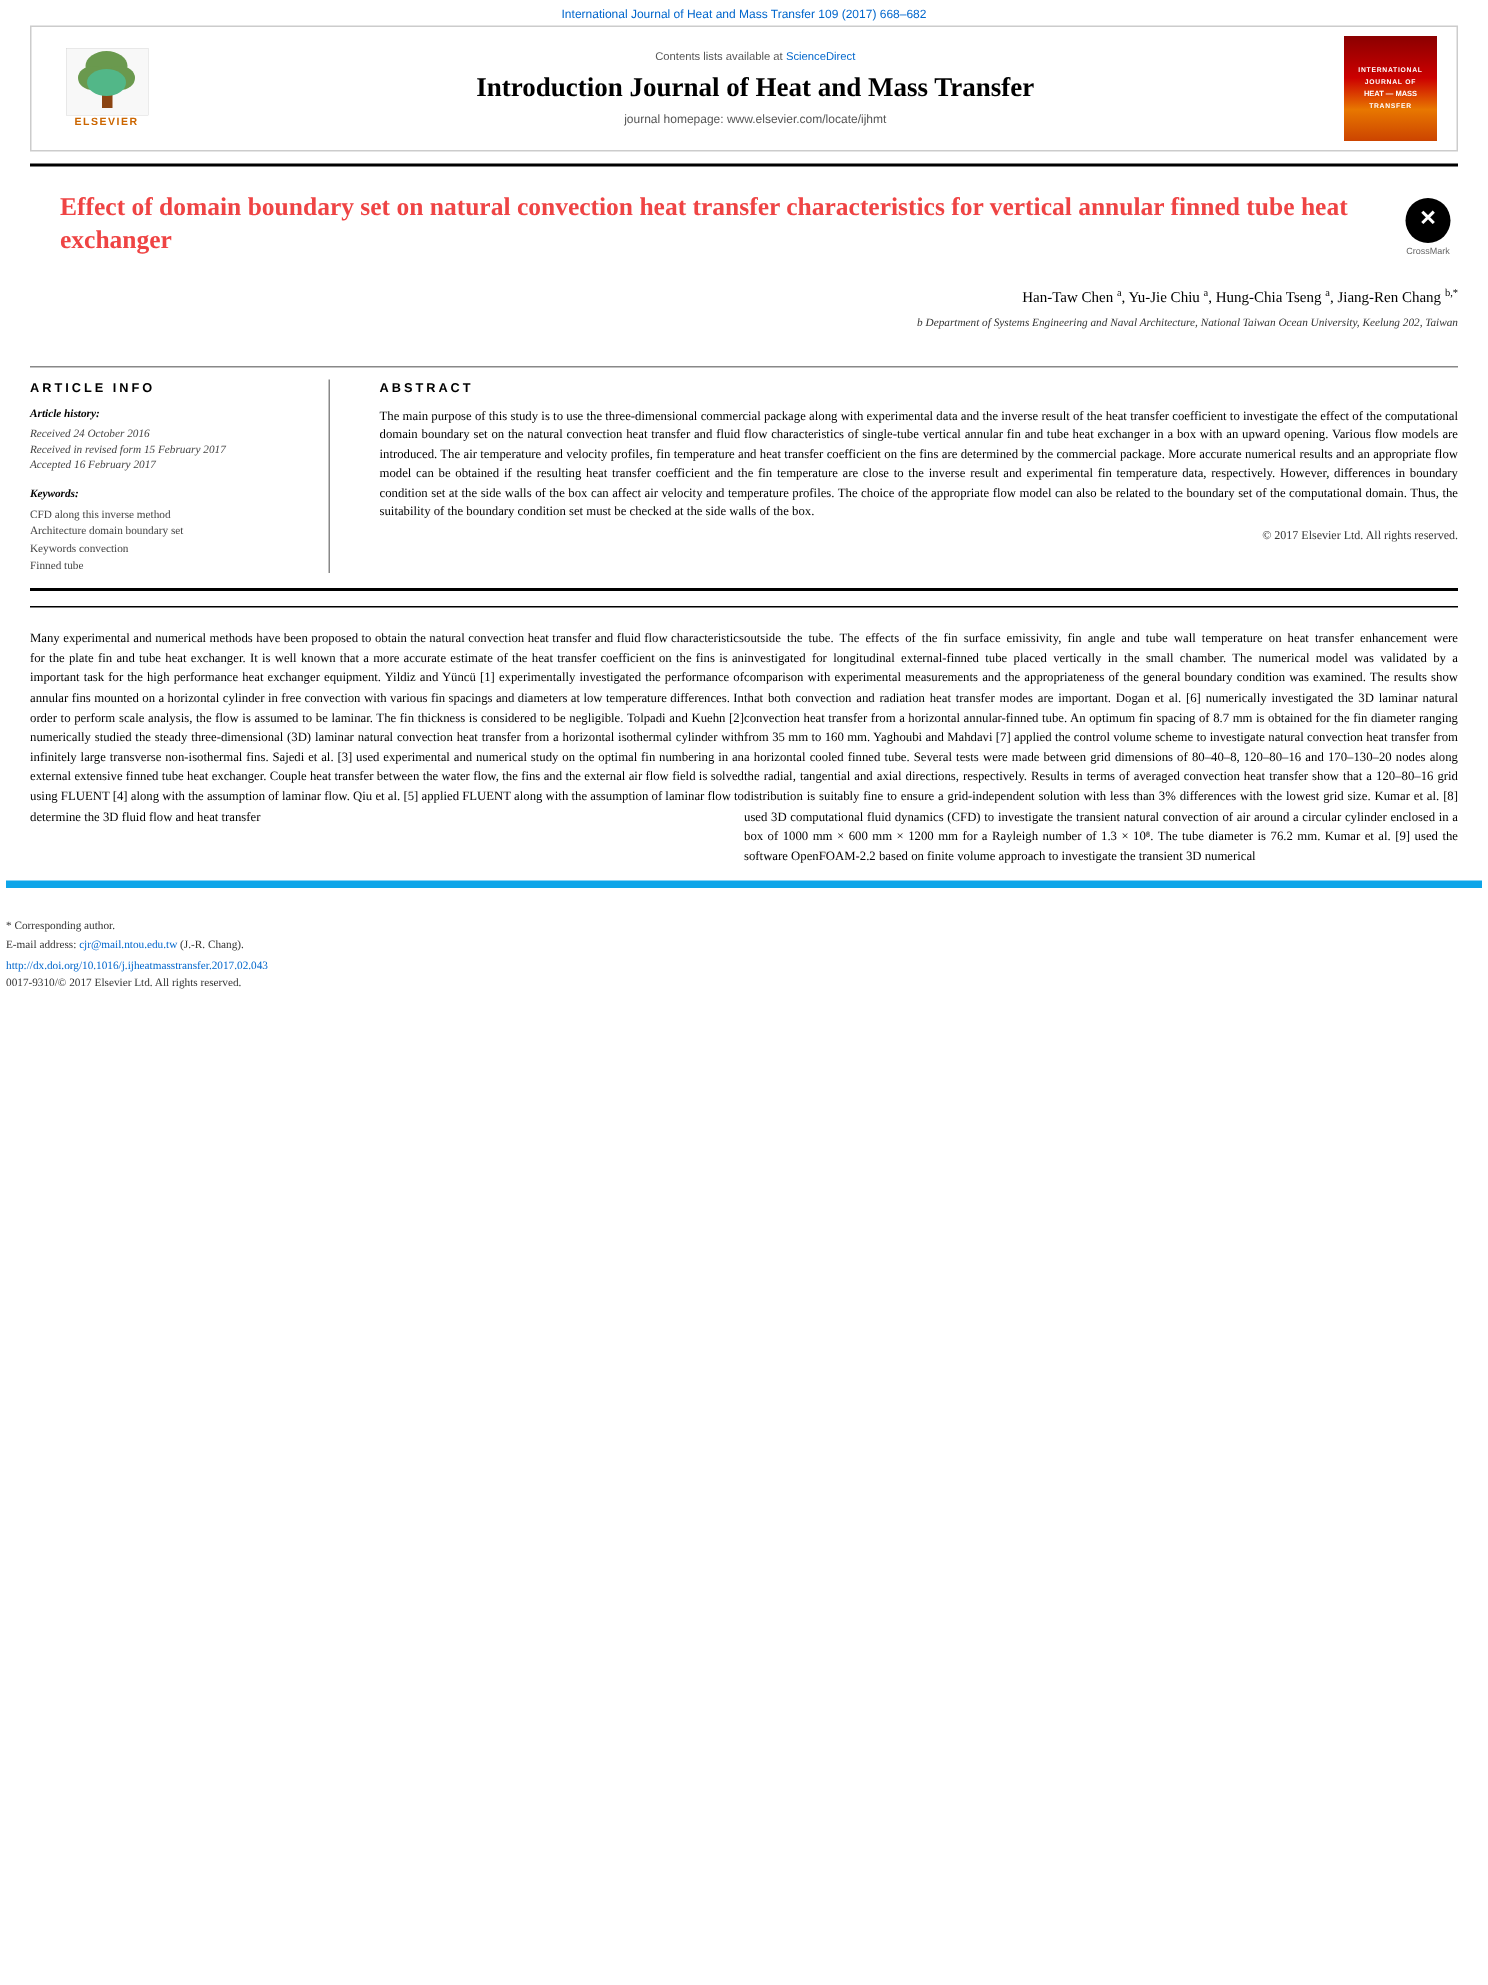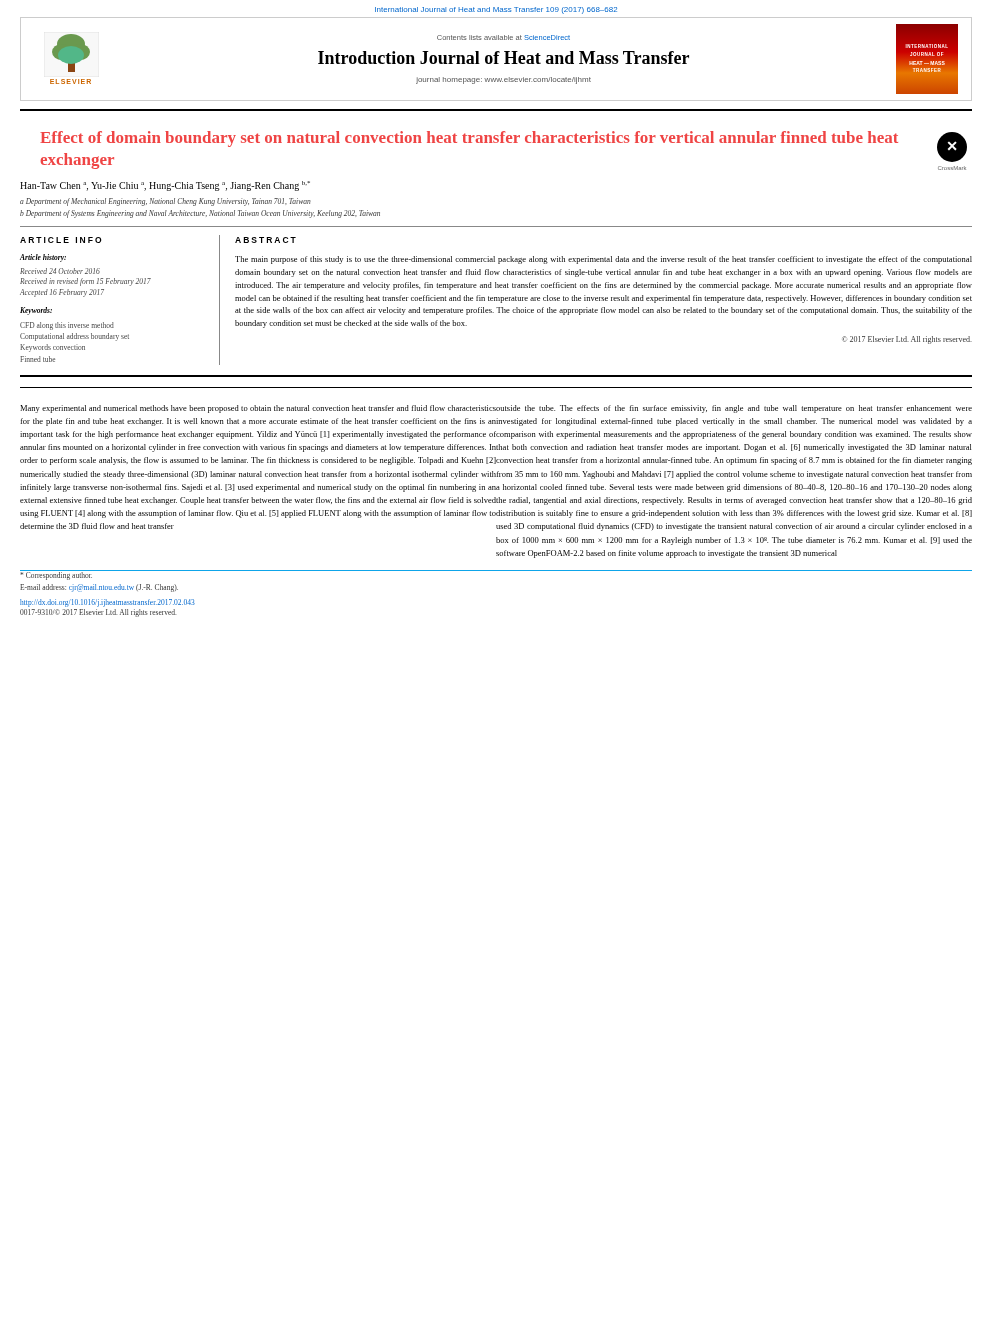--- a/index.html
+++ b/index.html
@@ -138,43 +138,44 @@
     }
     .crossmark-label {
       font-size: 6px;
       color: #666;
       margin-top: 2px;
       font-family: Arial, sans-serif;
     }
 
     
     .authors-section {
-      margin: 0 20px 2px;
+      margin: 12px 20px 2px;
+      text-align: right;
     }
     .authors-line {
       font-size: 10px;
       margin-bottom: 4px;
     }
     .author-sup {
       font-size: 7px;
       vertical-align: super;
     }
     .affiliations {
       font-size: 7.5px;
       font-style: italic;
       color: #333;
       margin-bottom: 2px;
       line-height: 1.3;
     }
 
     
     .two-col {
       display: flex;
-      margin: 8px 20px 0;
-      gap: 10px;
+      margin: 24px 20px 0;
+      gap: 28px;
       border-top: 1px solid #888;
       padding-top: 8px;
     }
     .col-left {
       width: 200px;
       min-width: 200px;
       border-right: 1px solid #888;
       padding-right: 10px;
     }
     .col-right {
@@ -255,23 +256,23 @@
 
     .body-text {
       font-size: 8.5px;
       line-height: 1.55;
       text-align: justify;
       color: #000;
     }
 
     
     .footer-section {
-      margin: 10px 20px 0;
-      border-top: 1px solid #0ea5e9;
-      padding-top: 0;
+      margin: 10px 4px 0;
+      border-top: 5px solid #0ea5e9;
+      padding-top: 20px;
     }
     .footnote-line {
       font-size: 7.5px;
       color: #333;
       margin-bottom: 2px;
     }
     .doi-line {
       font-size: 7.5px;
       color: #0066cc;
       margin-top: 4px;
@@ -326,35 +327,34 @@
   <div class="crossmark-icon">
     <div class="crossmark-circle">✕</div>
     <div class="crossmark-label">CrossMark</div>
   </div>
 </div>
 
 <div class="authors-section">
   <div class="authors-line">
     Han-Taw Chen <sup class="author-sup">a</sup>, Yu-Jie Chiu <sup class="author-sup">a</sup>, Hung-Chia Tseng <sup class="author-sup">a</sup>, Jiang-Ren Chang <sup class="author-sup">b,*</sup>
   </div>
-  <div class="affiliations">a Department of Mechanical Engineering, National Cheng Kung University, Tainan 701, Taiwan</div>
   <div class="affiliations">b Department of Systems Engineering and Naval Architecture, National Taiwan Ocean University, Keelung 202, Taiwan</div>
 </div>
 
 <div class="two-col">
   <div class="col-left">
     <div class="section-heading">ARTICLE INFO</div>
     <div class="article-history-title">Article history:</div>
     <div class="history-item">Received 24 October 2016</div>
     <div class="history-item">Received in revised form 15 February 2017</div>
     <div class="history-item">Accepted 16 February 2017</div>
 
     <div class="keywords-title">Keywords:</div>
     <div class="keyword-item">CFD along this inverse method</div>
-    <div class="keyword-item">Computational address boundary set</div>
+    <div class="keyword-item">Architecture domain boundary set</div>
     <div class="keyword-item">Keywords convection</div>
     <div class="keyword-item">Finned tube</div>
   </div>
   <div class="col-right">
     <div class="section-heading">ABSTRACT</div>
     <div class="abstract-text">The main purpose of this study is to use the three-dimensional commercial package along with experimental data and the inverse result of the heat transfer coefficient to investigate the effect of the computational domain boundary set on the natural convection heat transfer and fluid flow characteristics of single-tube vertical annular fin and tube heat exchanger in a box with an upward opening. Various flow models are introduced. The air temperature and velocity profiles, fin temperature and heat transfer coefficient on the fins are determined by the commercial package. More accurate numerical results and an appropriate flow model can be obtained if the resulting heat transfer coefficient and the fin temperature are close to the inverse result and experimental fin temperature data, respectively. However, differences in boundary condition set at the side walls of the box can affect air velocity and temperature profiles. The choice of the appropriate flow model can also be related to the boundary set of the computational domain. Thus, the suitability of the boundary condition set must be checked at the side walls of the box.</div>
     <div class="copyright-line">© 2017 Elsevier Ltd. All rights reserved.</div>
   </div>
 </div>
 

